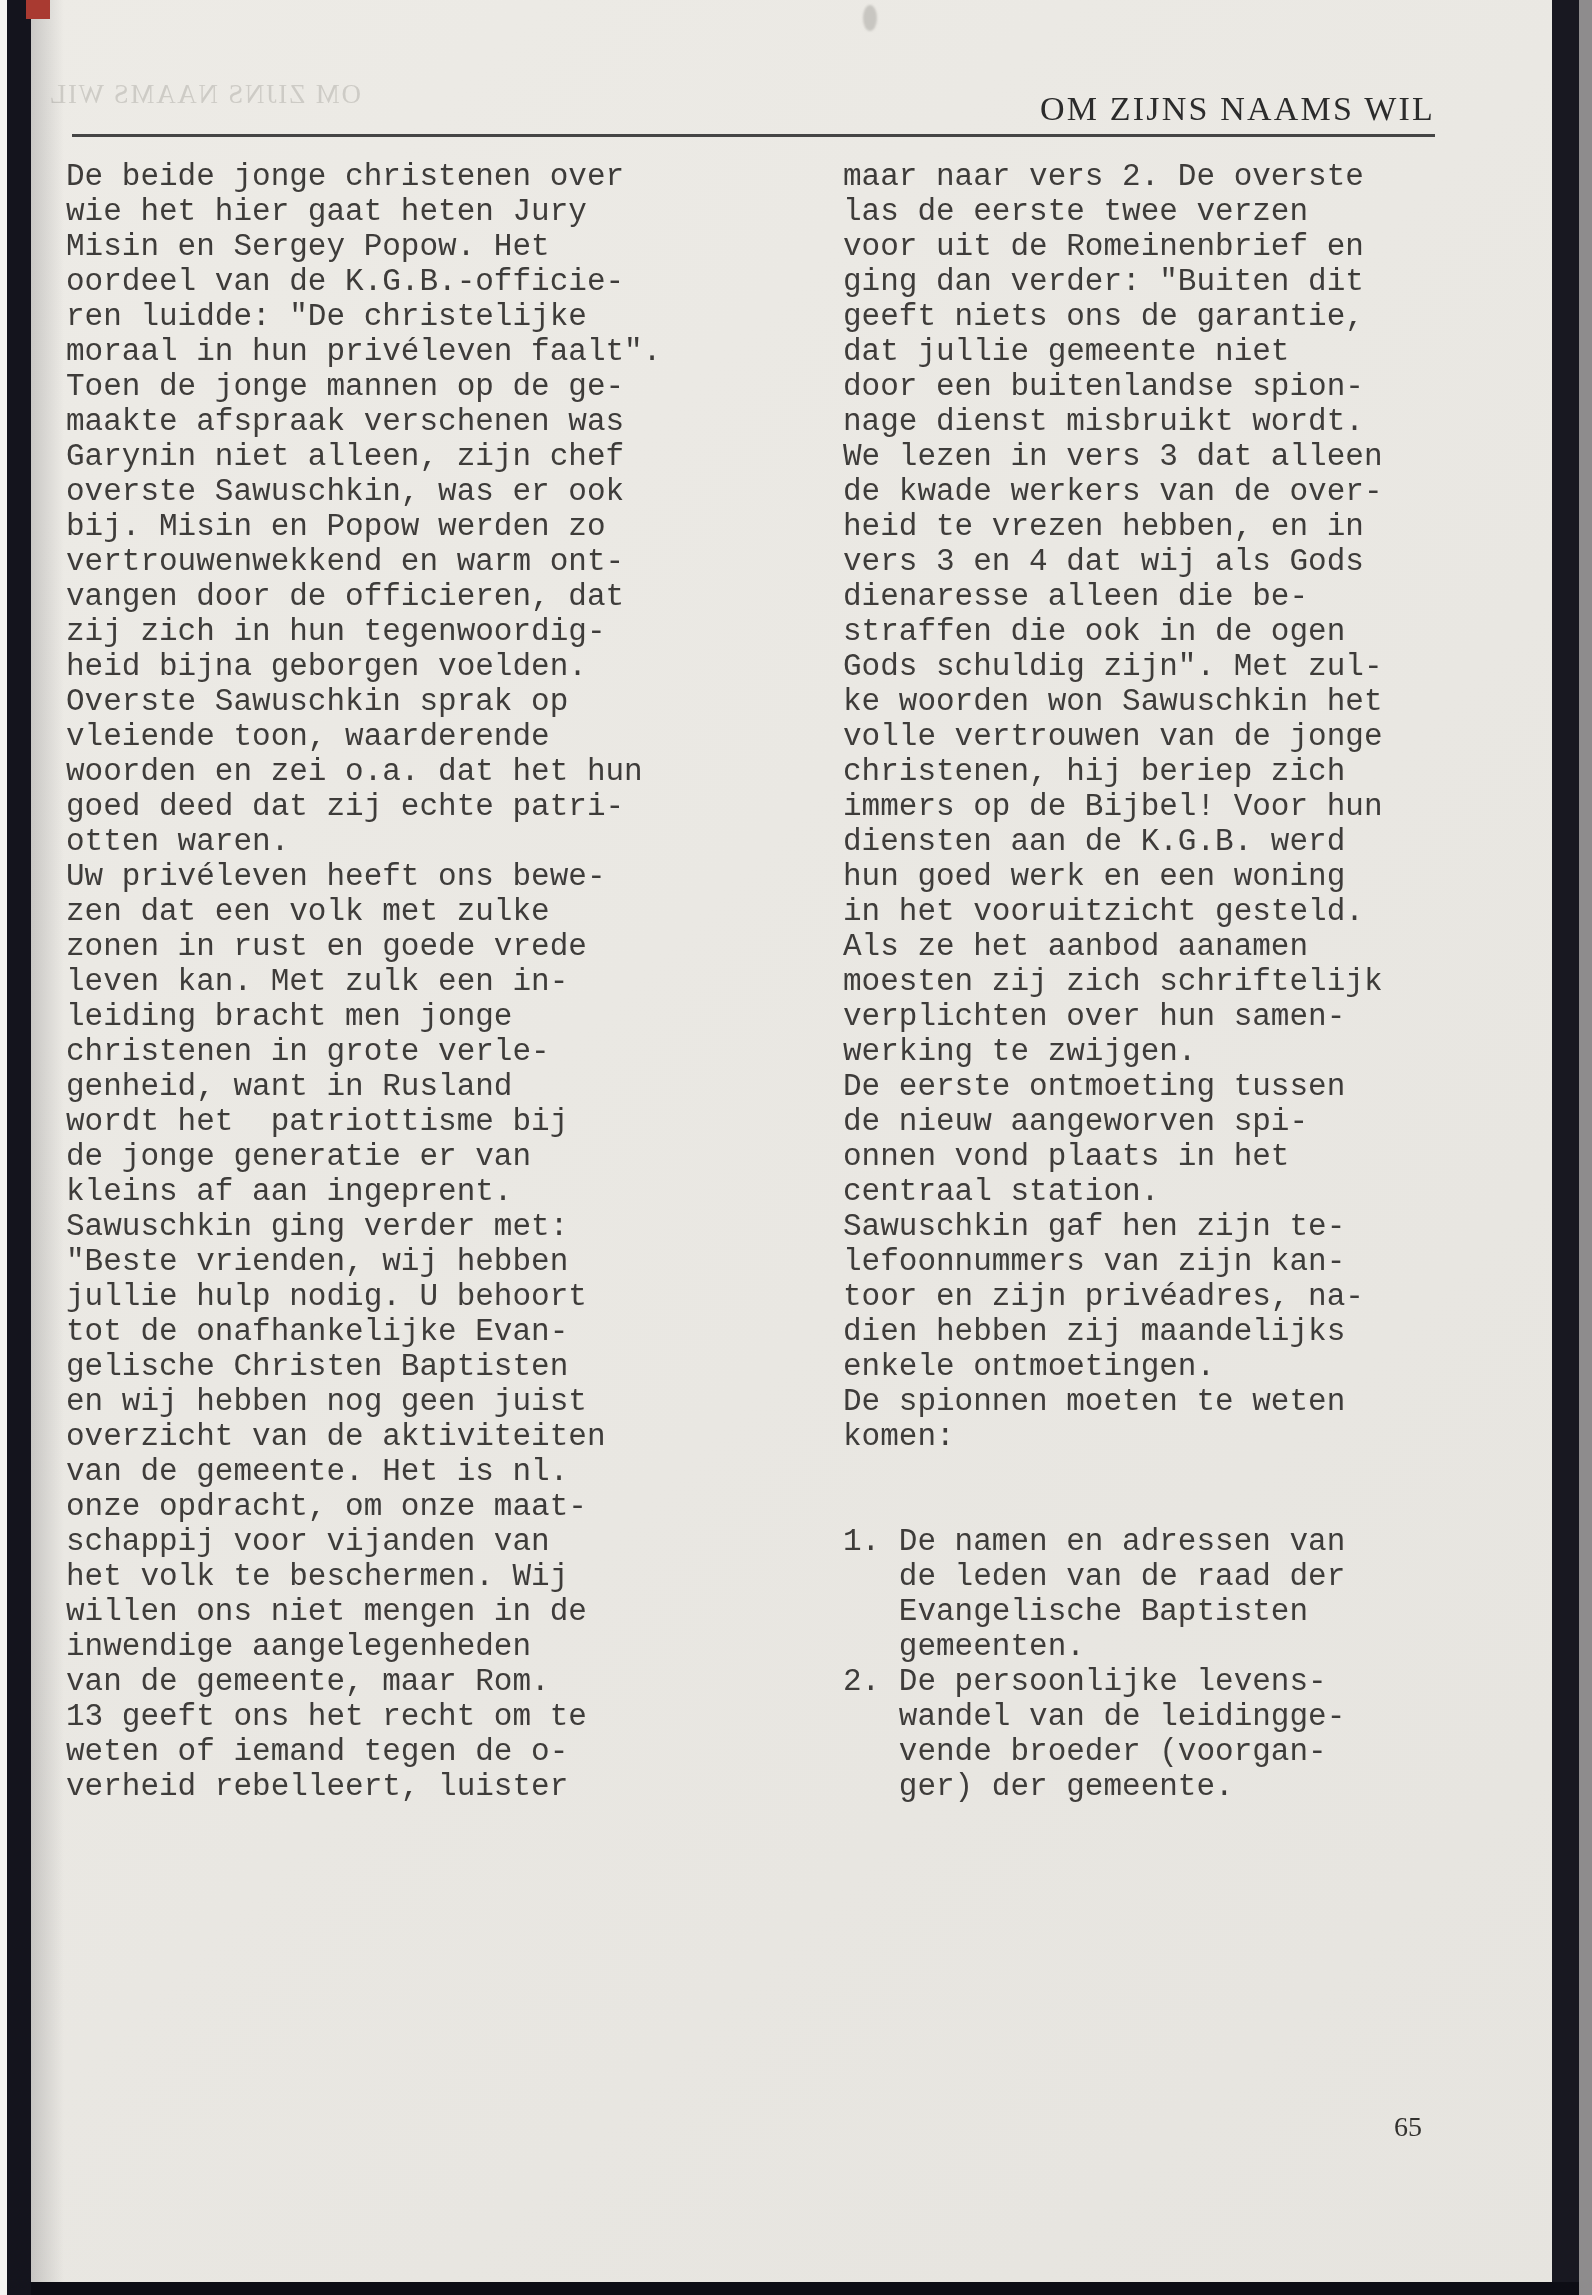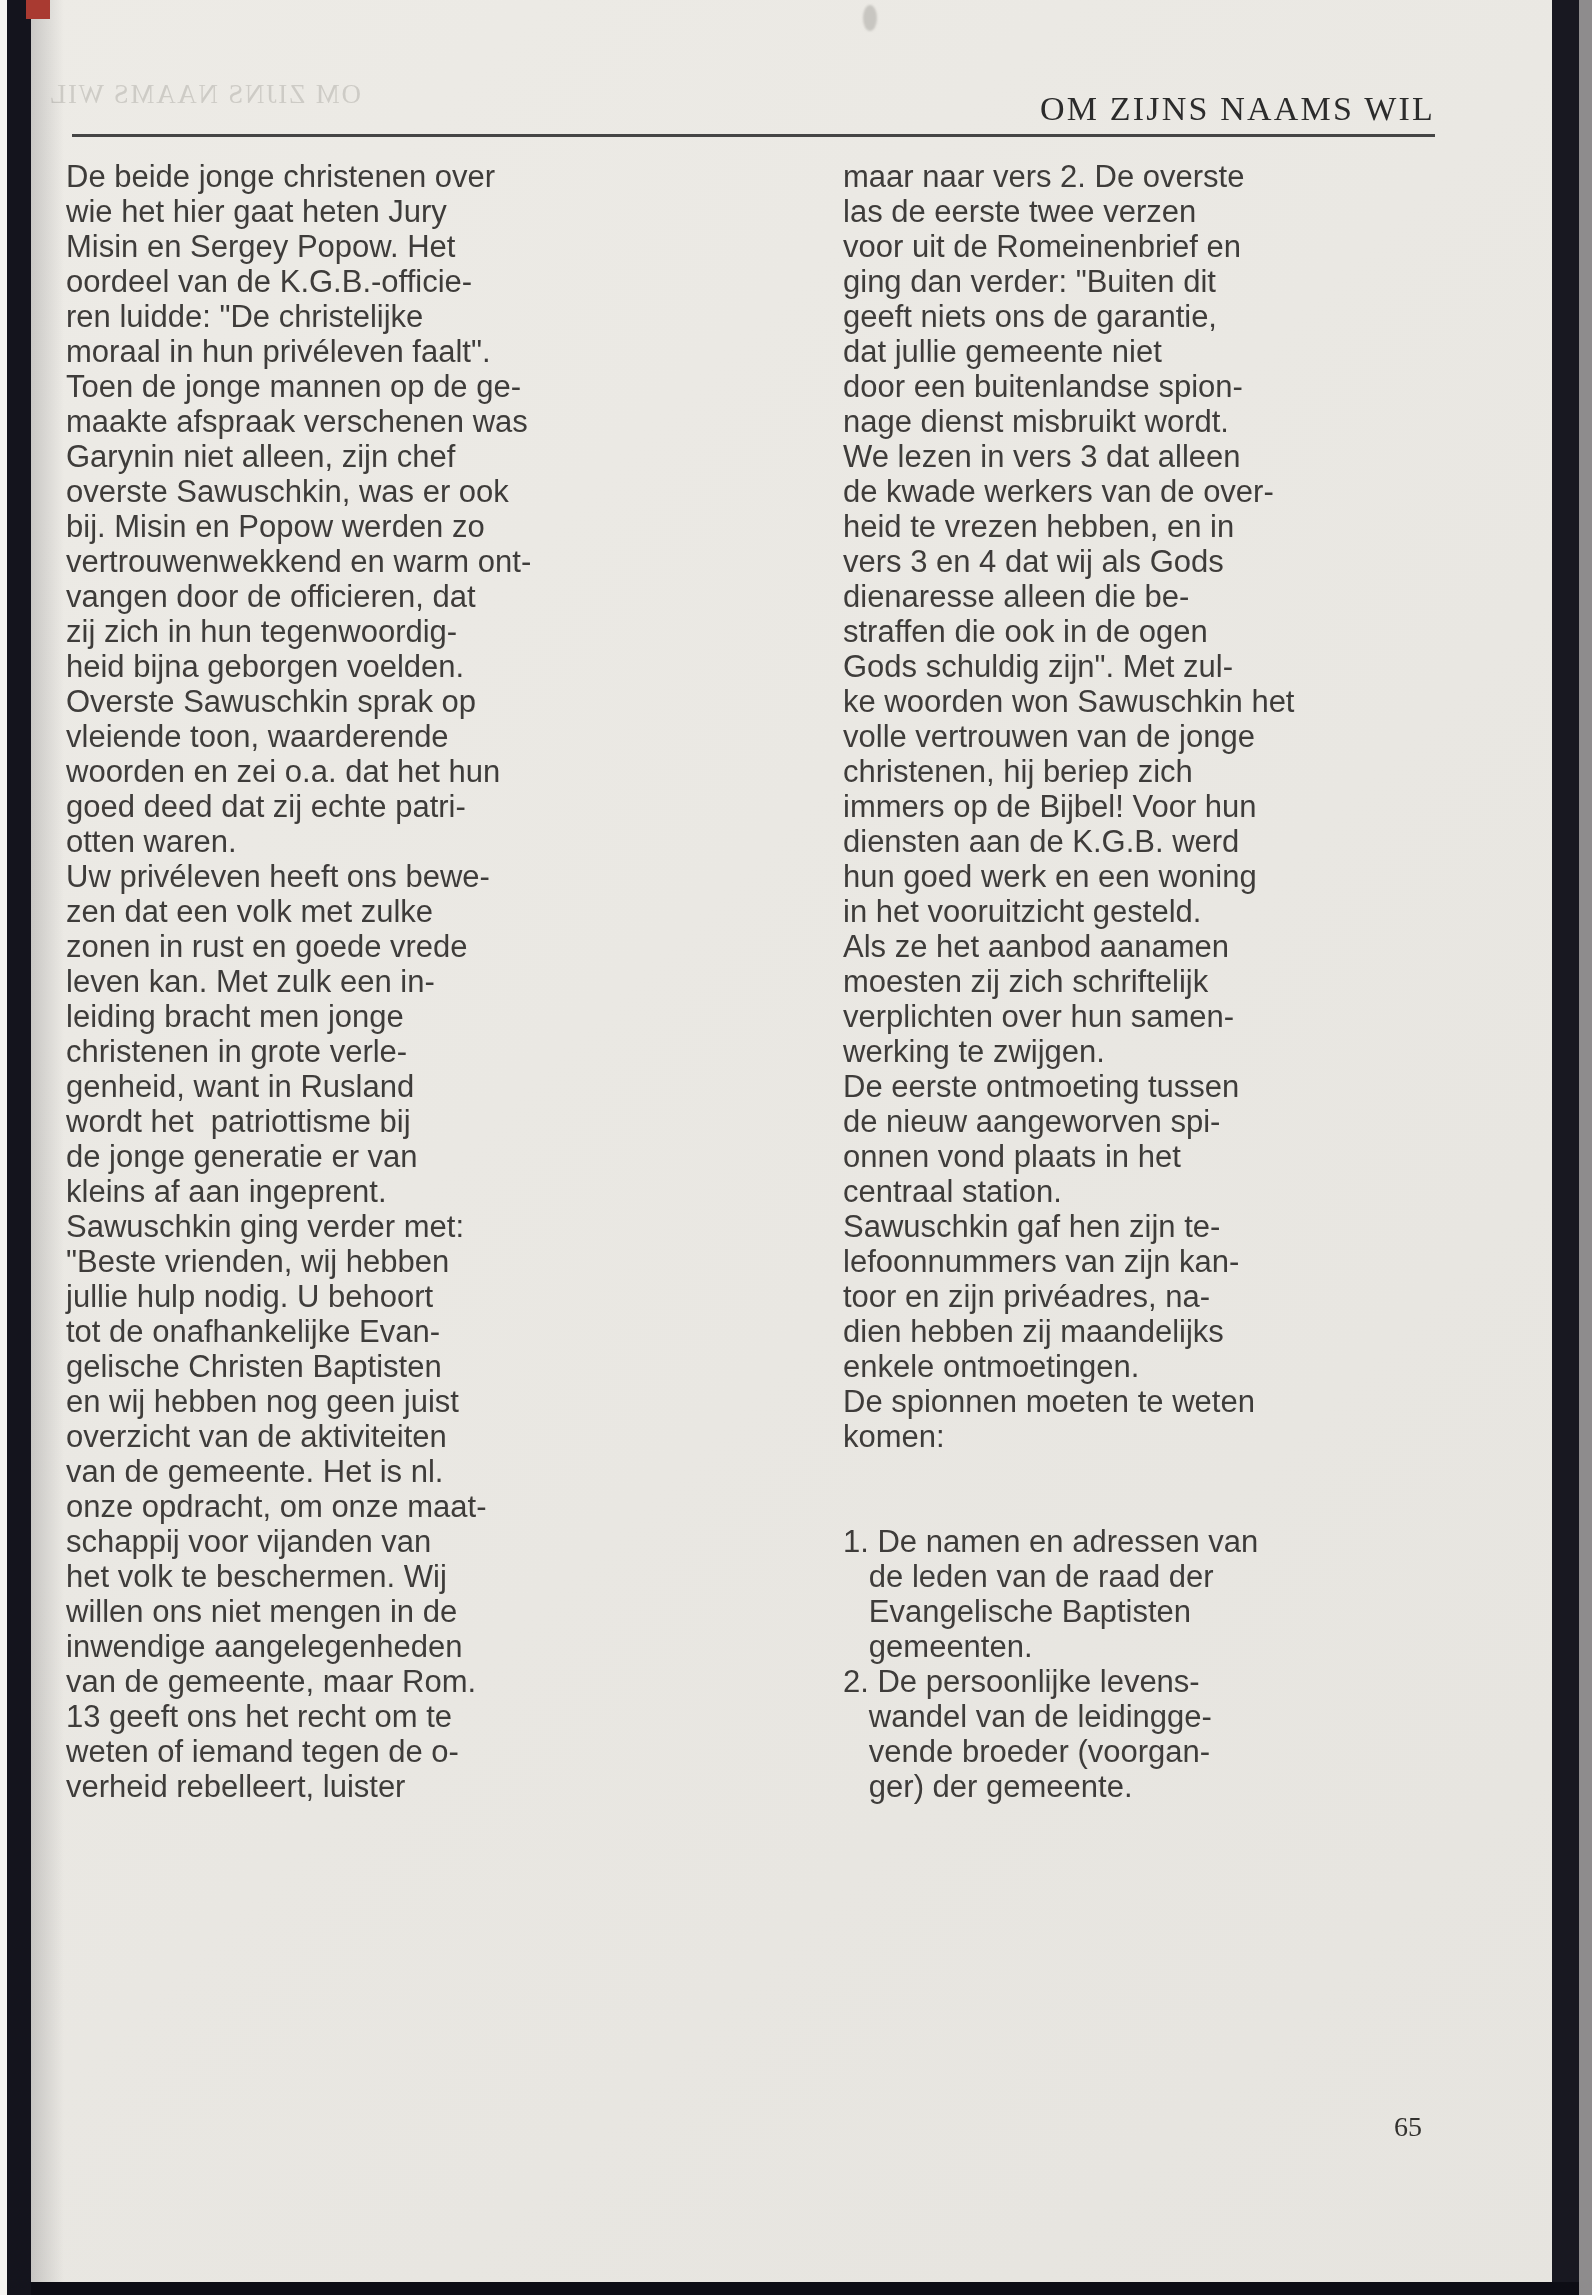--- a/index.html
+++ b/index.html
@@ -70,21 +70,21 @@
     color: #2c2c2c;
     white-space: nowrap;
   }
   .header-rule {
     position: absolute; top: 134px; left: 72px; width: 1363px; height: 2.6px;
     background: #454545;
   }
   .col {
     position: absolute; top: 159px;
     margin: 0;
-    font-family: Liberation Sans, sans-serif;
+    font-family: Liberation Mono, monospace;
     font-size: 31px;
     line-height: 35px;
     color: #3e3c3a;
     white-space: pre;
     letter-spacing: 0;
   }
   .col-left  { left: 66px; }
   .col-right { left: 815px; margin-left: 28px; }
   .page-number {
     position: absolute; top: 2111px; left: 0; width: 1422px;

